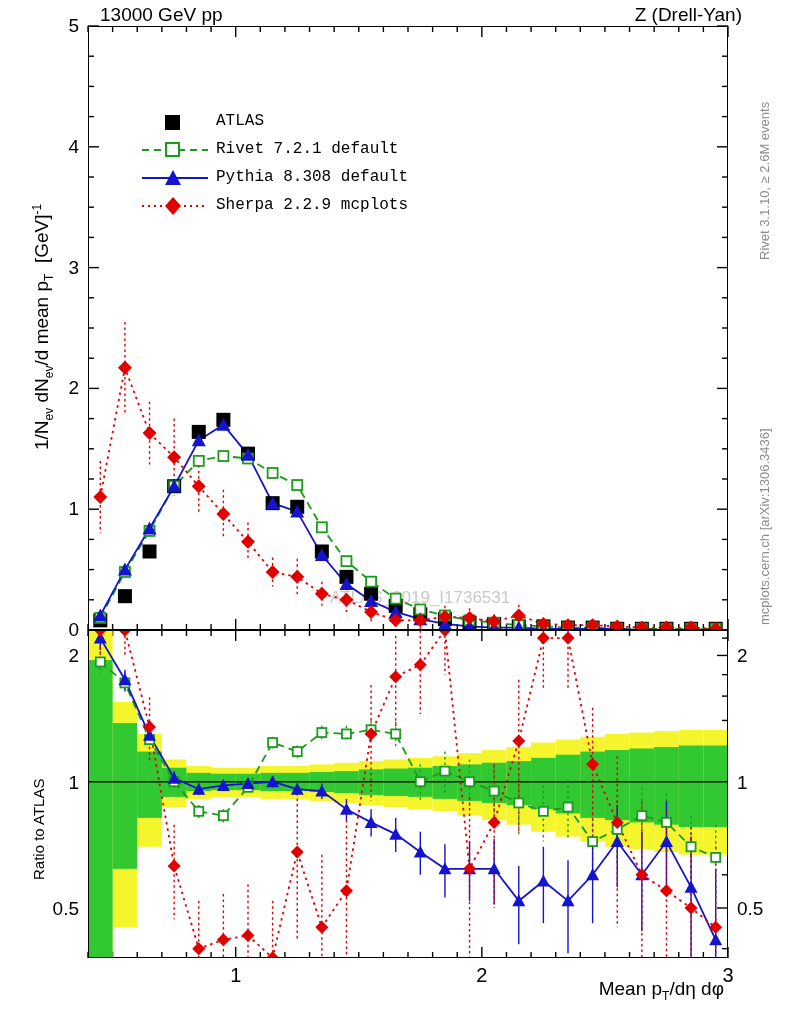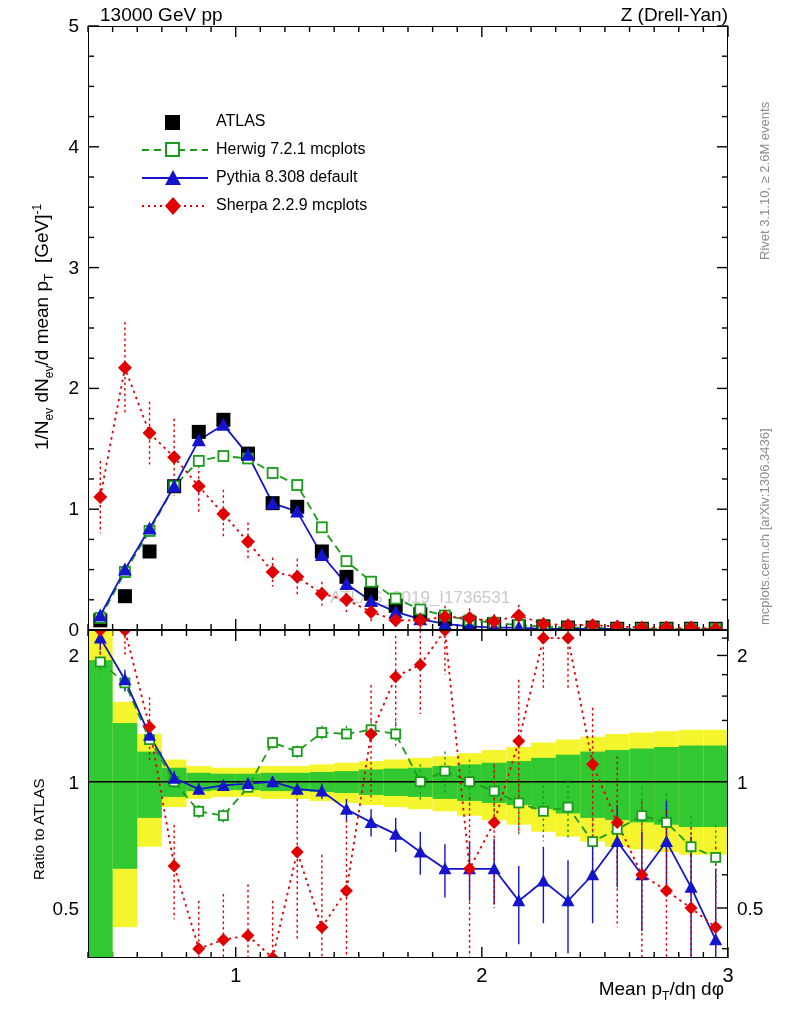--- a/index.html
+++ b/index.html
@@ -14,31 +14,31 @@
 
   
   #mainframe{position:absolute;left:88px;top:26px;width:640px;height:604px;border:1.6px solid #000;box-sizing:border-box;}
   #ratioframe{position:absolute;left:88px;top:630px;width:640px;height:328px;border:1.6px solid #000;box-sizing:border-box;}
 
   svg{position:absolute;left:0;top:0;overflow:visible;}
 
   
   #legend{position:absolute;left:140px;top:110px;font-size:16px;}
   #legend .row{position:relative;height:28px;}
-  #legend .lbl{position:absolute;left:76px;top:2px;white-space:nowrap;}
+  #legend .lbl{position:absolute;left:76px;top:2px;white-space:nowrap;font-family:Liberation Mono, monospace;}
   #legend .mk{position:absolute;left:0;top:0;width:70px;height:24px;}
   .wm{position:absolute;font-size:17px;color:#c9c9c9;}
 </style>
 </head>
 <body>
 
 <div id="root">
 
   <div class="txt hdr" style="left:100px;top:4px;">13000 GeV pp</div>
-  <div class="txt hdr" style="right:58px;top:4px;">Z (Drell-Yan)</div>
+  <div class="txt hdr" style="right:44px;top:4px;">Z (Drell-Yan)</div>
 
   <div id="mainframe"></div>
   <div id="ratioframe"></div>
 
   <div class="vtxt" style="left:28px;top:430px;transform:rotate(-90deg);font-size:19px;">
   </div>
 
   <div class="vtxt" style="left:30px;top:450px;transform:rotate(-90deg);font-size:19px;">
     1/N<sub style="font-size:12px;">ev</sub> dN<sub style="font-size:12px;">ev</sub>/d mean p<sub style="font-size:12px;">T</sub> &nbsp;[GeV]<sup style="font-size:12px;">-1</sup>
   </div>
@@ -616,21 +616,21 @@
       <svg class="mk" viewBox="0 0 70 24">
         <rect x="25" y="5" width="15" height="15" fill="#000"></rect>
       </svg>
       <span class="lbl">ATLAS</span>
     </div>
     <div class="row">
       <svg class="mk" viewBox="0 0 70 24">
         <line x1="2" y1="12" x2="68" y2="12" stroke="#1a9b1a" stroke-width="2" stroke-dasharray="7,5"></line>
         <rect x="26" y="5" width="13" height="13" fill="#fff" stroke="#1a9b1a" stroke-width="2"></rect>
       </svg>
-      <span class="lbl">Herwig 7.2.1 mcplots</span>
+      <span class="lbl">Rivet 7.2.1 default</span>
     </div>
     <div class="row">
       <svg class="mk" viewBox="0 0 70 24">
         <line x1="2" y1="12" x2="68" y2="12" stroke="#1414cc" stroke-width="2"></line>
         <polygon points="33,4 41,19 25,19" fill="#1414cc"></polygon>
       </svg>
       <span class="lbl">Pythia 8.308 default</span>
     </div>
     <div class="row">
       <svg class="mk" viewBox="0 0 70 24">

